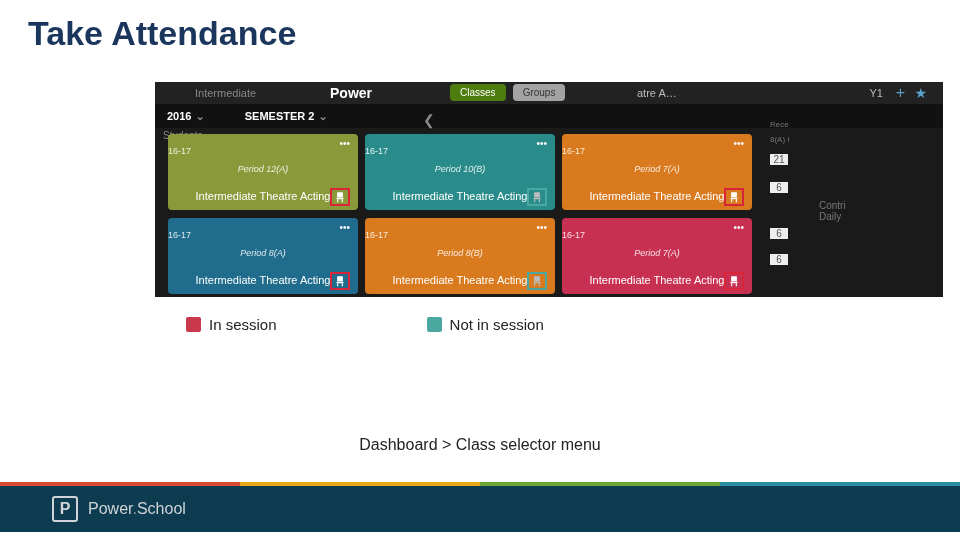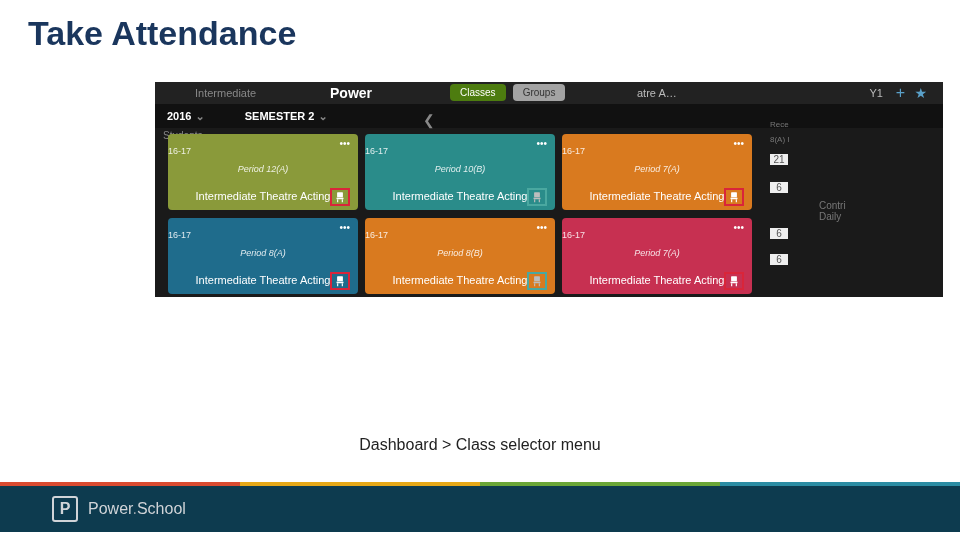--- a/index.html
+++ b/index.html
@@ -161,20 +161,30 @@
       <div>Rece</div>
       <div>8(A) I</div>
     </div>
     <div class="mini" style="top:72px;background:#eee;text-align:center">21</div>
     <div class="mini" style="top:100px;background:#eee;text-align:center">6</div>
     <div class="mini" style="top:118px;left:664px;color:#777">Contri Daily</div>
     <div class="mini" style="top:146px;background:#eee;text-align:center">6</div>
     <div class="mini" style="top:172px;background:#eee;text-align:center">6</div>
   </div>
 
+  <div class="legend">
+    <span>
+        <span class="lbox lb-red"></span>
+        <span>In session</span>
+      </span>
+    <span>
+        <span class="lbox lb-teal"></span>
+        <span>Not in session</span>
+      </span>
+  </div>
 
   <div class="crumb">Dashboard &gt; Class selector menu</div>
 
   <div class="color-bar" id="cbar">
       <span style="background: rgb(217, 75, 48);"></span>
       <span style="background: rgb(230, 168, 23);"></span>
       <span style="background: rgb(106, 166, 55);"></span>
       <span style="background: rgb(43, 140, 163);"></span>
     </div>
   <div class="footer">

